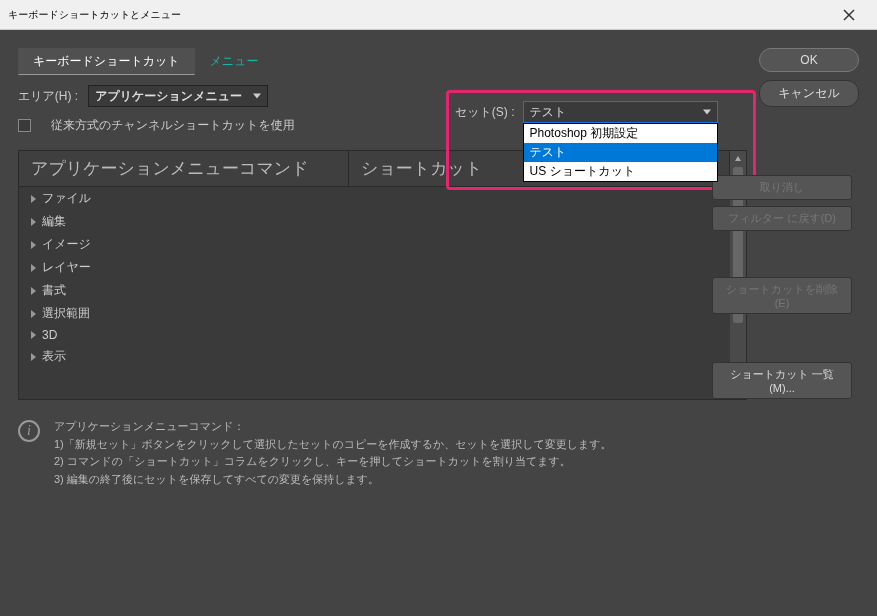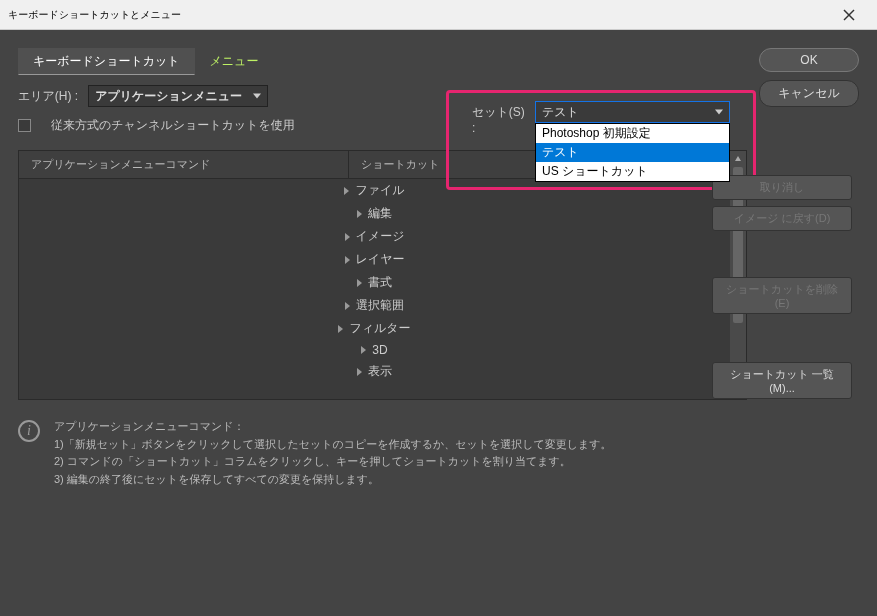--- a/index.html
+++ b/index.html
@@ -8,51 +8,51 @@
     .titlebar { height: 30px; background: #f0f0f0; display: flex; align-items: center; padding: 0 8px; border-bottom: 1px solid #ccc; }
     .titlebar-title { font-size: 10px; color: #000; flex: 1; }
     .titlebar-close { width: 40px; height: 30px; display: flex; align-items: center; justify-content: center; cursor: pointer; }
     .titlebar-close svg { width: 12px; height: 12px; }
     
     .dialog-body { position: absolute; top: 30px; left: 0; right: 0; bottom: 0; background: #444444; padding: 18px; }
     
     .content-area { position: absolute; left: 18px; top: 18px; right: 130px; bottom: 18px; }
     
     .tabs { display: flex; gap: 0; margin-bottom: 10px; }
-    .tab { padding: 4px 14px; font-size: 12px; color: #bef264; cursor: pointer; border: 1px solid transparent; }
+    .tab { padding: 4px 14px; font-size: 12px; color: #14b8a6; cursor: pointer; border: 1px solid transparent; }
     .tab.active { color: #fff; border-bottom: 1px solid #999; background: #505050; }
     
     .row-area { display: flex; align-items: center; gap: 10px; margin-bottom: 10px; font-size: 12px; color: #ccc; }
     .row-area label { white-space: nowrap; }
     
     .select { background: #3a3a3a; border: 1px solid #222; color: #ddd; font-size: 12px; padding: 2px 20px 2px 6px; height: 22px; position: relative; cursor: pointer; }
     .select::after { content: ""; position: absolute; right: 6px; top: 50%; transform: translateY(-50%); border-left: 4px solid transparent; border-right: 4px solid transparent; border-top: 5px solid #ccc; }
     .select-area { width: 180px; font-weight: bold; }
     
     .checkbox-row { display: flex; align-items: center; gap: 20px; font-size: 12px; color: #ccc; margin-bottom: 16px; }
     .checkbox { width: 13px; height: 13px; border: 1px solid #888; background: #3a3a3a; }
     
-    .set-area { position: absolute; left: 446px; top: 60px; width: 310px; height: 100px; border: 3px solid #e6256f; border-radius: 4px; padding: 8px 23px; }
+    .set-area { position: absolute; left: 446px; top: 60px; width: 310px; height: 100px; border: 3px solid #e6256f; border-radius: 4px; padding: 8px 6px; }
     .set-row { display: flex; align-items: flex-start; gap: 8px; font-size: 12px; color: #ccc; }
     .set-row label { padding-top: 3px; }
     .set-select-wrap { position: relative; flex: 1; }
     .set-select { width: 195px; background: #3a3a3a; border: 1px solid #1473e6; color: #ddd; font-size: 12px; padding: 2px 20px 2px 6px; height: 22px; position: relative; cursor: pointer; }
     .set-select::after { content: ""; position: absolute; right: 6px; top: 50%; transform: translateY(-50%); border-left: 4px solid transparent; border-right: 4px solid transparent; border-top: 5px solid #ccc; }
     .dropdown-list { position: absolute; top: 22px; left: 0; width: 195px; background: #fff; border: 1px solid #000; z-index: 10; }
     .dropdown-item { font-size: 12px; padding: 1px 6px; color: #000; cursor: pointer; }
     .dropdown-item.selected { background: #0078d7; color: #fff; }
     
     .table-area { border: 1px solid #2a2a2a; background: #3a3a3a; height: 250px; display: flex; margin-top: 4px; }
     .table-content { flex: 1; overflow: hidden; }
     .table-header { display: flex; background: #3f3f3f; border-bottom: 1px solid #2a2a2a; }
-    .th { font-size: 11px; color: #bbb; padding: 6px 12px; border-right: 1px solid #2a2a2a; }
+    .th { font-size: 17px; color: #bbb; padding: 6px 12px; border-right: 1px solid #2a2a2a; }
     .th1 { width: 330px; }
     .th2 { flex: 1; }
     .table-rows { }
-    .tree-row { display: flex; align-items: center; font-size: 12px; color: #ccc; padding: 3px 12px; cursor: pointer; gap: 6px; justify-content: center; }
+    .tree-row { display: flex; align-items: center; font-size: 12px; color: #ccc; padding: 3px 12px; cursor: pointer; gap: 6px; }
     .tree-arrow { width: 0; height: 0; border-top: 4px solid transparent; border-bottom: 4px solid transparent; border-left: 5px solid #999; }
     .scrollbar { width: 16px; background: #4a4a4a; display: flex; flex-direction: column; }
     .scroll-arrow { height: 16px; display: flex; align-items: center; justify-content: center; }
     .scroll-arrow svg { width: 8px; height: 8px; }
     .scroll-thumb { flex: 1; background: #666; margin: 0 3px 60px 3px; border-radius: 2px; }
     
     .info-area { display: flex; gap: 14px; margin-top: 18px; font-size: 11px; color: #bbb; line-height: 1.6; }
     .info-icon { width: 22px; height: 22px; border: 2px solid #999; border-radius: 50%; display: flex; align-items: center; justify-content: center; font-style: italic; font-family: Georgia, serif; font-size: 14px; color: #999; flex-shrink: 0; margin-top: 2px; }
     
     .right-buttons { position: absolute; right: 18px; top: 18px; width: 100px; display: flex; flex-direction: column; gap: 8px; }
@@ -123,24 +123,20 @@
           <div class="tree-row">
               <span class="tree-arrow"></span>
               <span>書式</span>
             </div>
           <div class="tree-row">
               <span class="tree-arrow"></span>
               <span>選択範囲</span>
             </div>
           <div class="tree-row">
               <span class="tree-arrow"></span>
-              <span>フィルター</span>
-            </div>
-          <div class="tree-row">
-              <span class="tree-arrow"></span>
               <span>3D</span>
             </div>
           <div class="tree-row">
               <span class="tree-arrow"></span>
               <span>表示</span>
             </div>
         </div>
       </div>
       <div class="scrollbar">
         <div class="scroll-arrow">
@@ -177,21 +173,21 @@
           <div class="dropdown-item">Photoshop 初期設定</div>
           <div class="dropdown-item selected">テスト</div>
           <div class="dropdown-item">US ショートカット</div>
         </div>
       </div>
     </div>
   </div>
 
   <div class="side-buttons">
     <div class="side-btn disabled">取り消し</div>
-    <div class="side-btn disabled">イメージ に戻す(D)</div>
+    <div class="side-btn disabled">フィルター に戻す(D)</div>
     <div class="gap"></div>
     <div class="side-btn disabled">ショートカットを削除(E)</div>
     <div class="gap2"></div>
     <div class="side-btn enabled">ショートカット 一覧(M)...</div>
   </div>
 
   <div class="right-buttons">
     <div class="btn btn-primary">OK</div>
     <div class="btn">キャンセル</div>
   </div>

